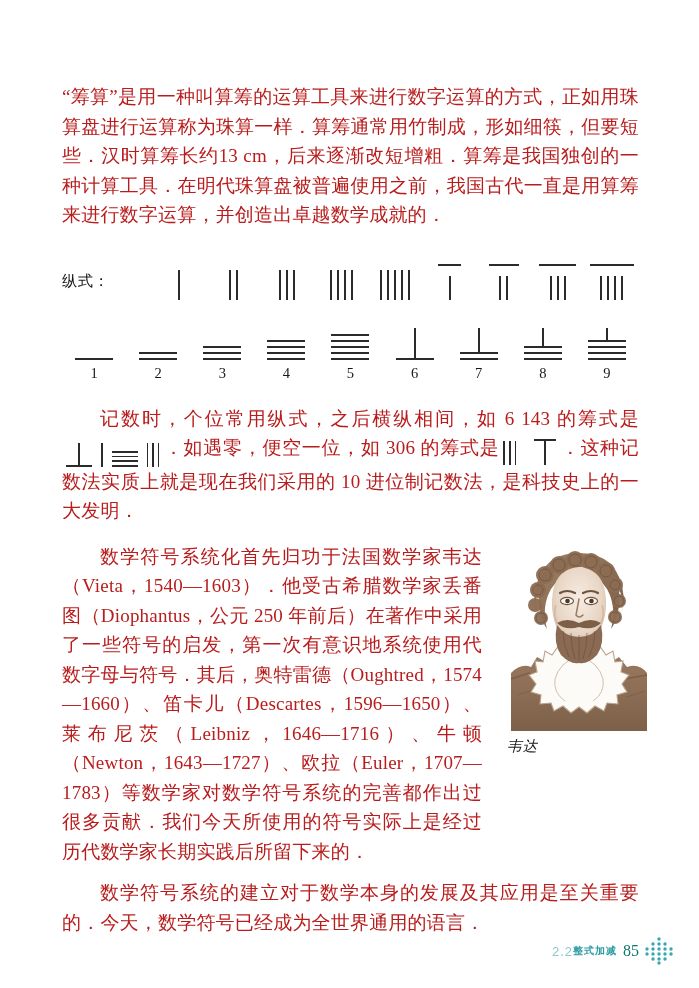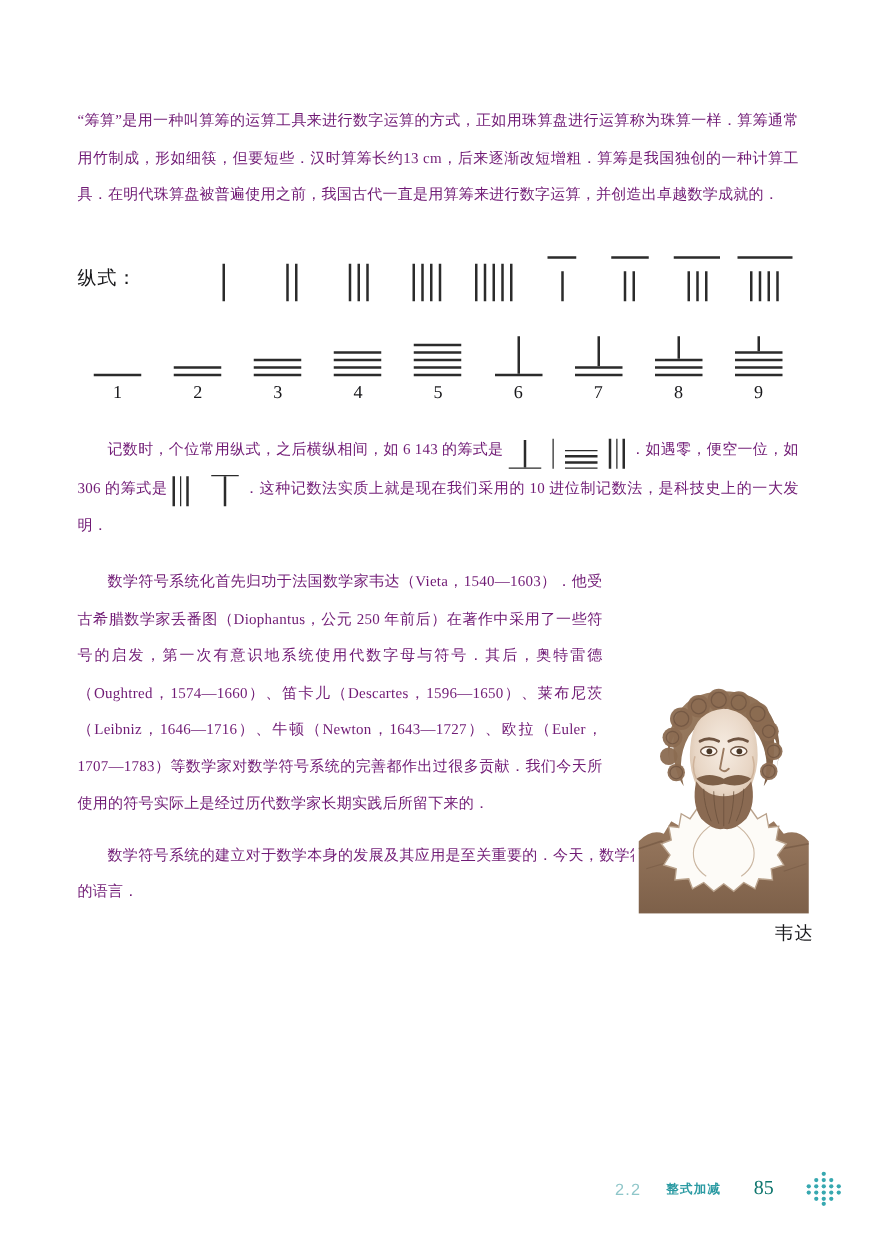--- a/index.html
+++ b/index.html
@@ -17,26 +17,26 @@
   }
   .page {
     position: relative;
     width: 699px;
     height: 988px;
     box-sizing: border-box;
     padding: 82px 60px 0 62px;
   }
   p.body-text {
     margin: 0 0 2px 0;
-    font-size: 12px;
+    font-size: 19px;
     line-height: 29.5px;
     text-align: justify;
     text-justify: inter-ideograph;
     letter-spacing: 0.2px;
-    color: #701a75;
+    color: #b91c1c;
   }
   p.indent {
     text-indent: 2em;
   }
 
   
   .rod-block {
     position: relative;
     margin-top: 14px;
   }
@@ -179,21 +179,22 @@
     height: 1.6px;
     background: #2b2b2b;
   }
 
   
   .portrait-wrap {
     position: absolute;
     right: 48px;
     top: 545px;
     width: 144px;
-    text-align: right;
+    text-align: left;
+    font-style: italic;
   }
   .portrait {
     width: 144px;
     height: 186px;
     position: relative;
     overflow: hidden;
   }
   .portrait svg { display: block; }
   .portrait-caption {
     margin-top: 6px;
@@ -206,21 +207,21 @@
     width: 420px;
   }
 
   
   .footer {
     position: absolute;
     right: 20px;
     bottom: 22px;
     display: flex;
     align-items: center;
-    gap: 20px;
+    gap: 0;
   }
   .footer-section {
     font-size: 13px;
     color: #8fc6c9;
     font-family: "Liberation Sans", sans-serif;
     letter-spacing: 1px;
   }
   .footer-title {
     font-size: 10px;
     color: #2c9ba3;

